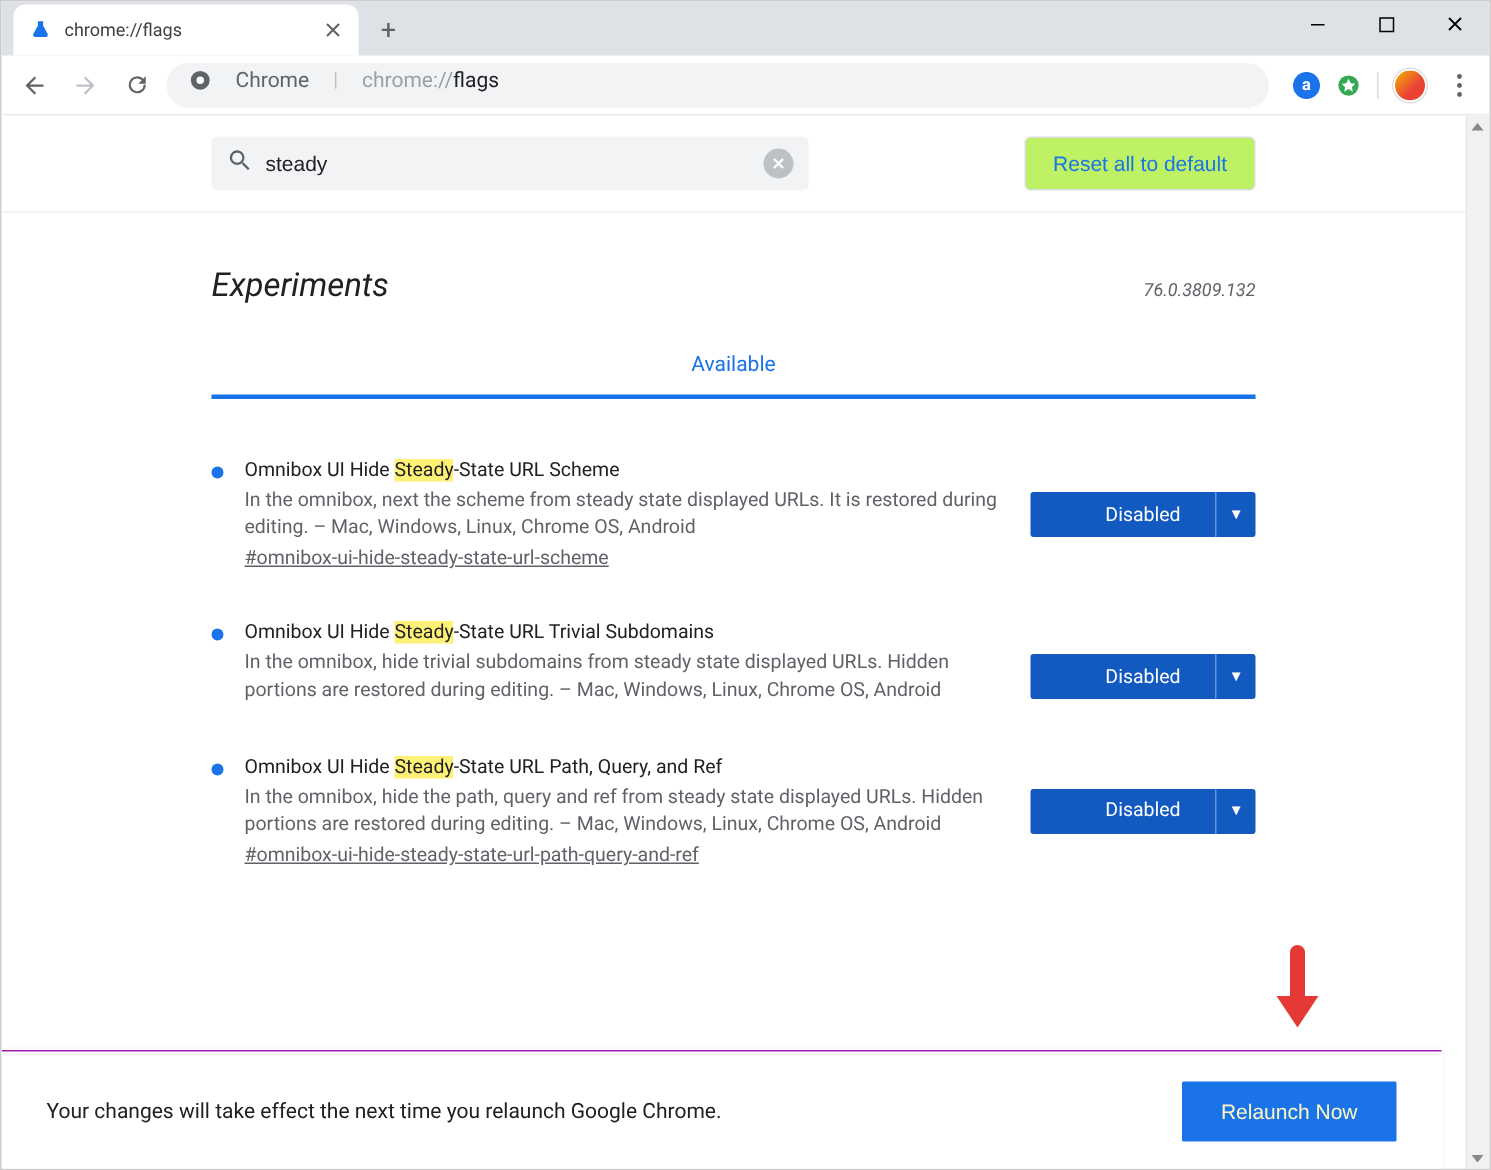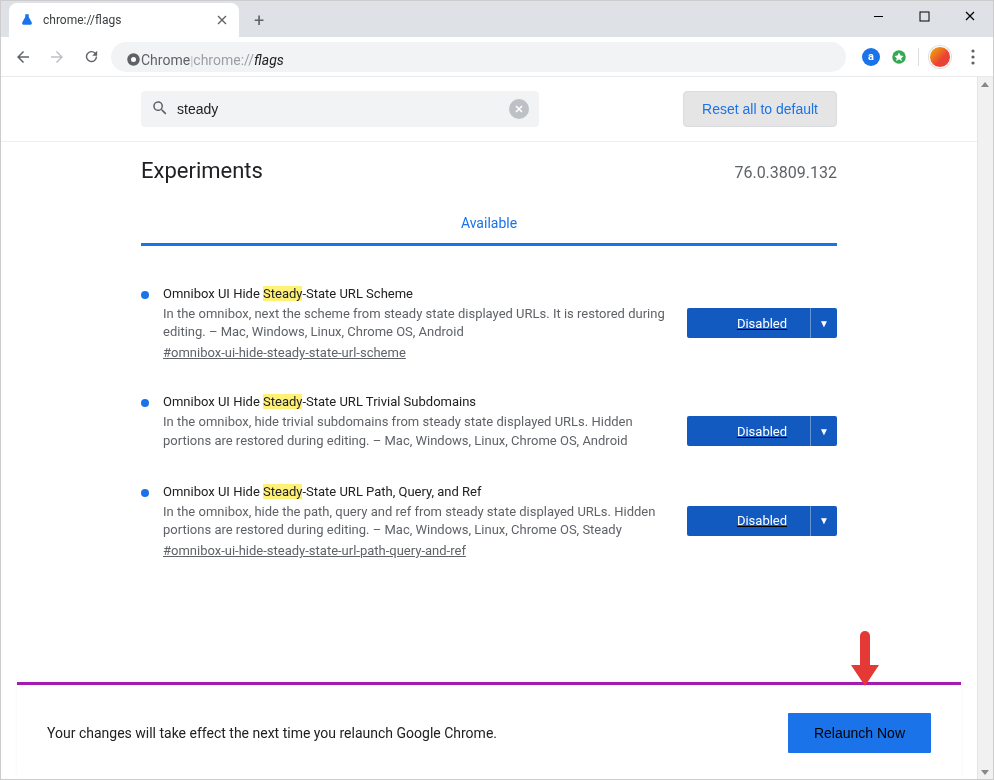--- a/index.html
+++ b/index.html
@@ -48,27 +48,27 @@
   background:#fff;
   border-bottom:1px solid #e8eaed;
   display:flex;
   align-items:center;
   padding:0 8px;
   gap:6px;
 }
 .nav-btn { width:28px;height:28px;border-radius:50%;display:flex;align-items:center;justify-content:center;color:#5f6368;cursor:pointer;}
 .nav-btn.disabled { color:#bdc1c6; cursor:default;}
 .omnibox {
-  flex:1; height:30px; background:#f1f3f4;border-radius:15px;display:flex;align-items:flex-end;padding:4px 14px;gap:0;color:#5f6368;
+  flex:1; height:30px; background:#f1f3f4;border-radius:15px;display:flex;align-items:flex-start;padding:4px 14px;gap:16px;color:#5f6368;
 }
 .omnibox-icon{width:16px;height:16px;display:flex;align-items:center;justify-content:center;}
 .omnibox-chip{color:#5f6368;font-size:14px;}
 .omnibox-sep{color:#c0c0c0;}
 .omnibox-url{color:#9aa0a6;font-size:14px;}
-.omnibox-url .emph{color:#202124;font-style:italic;}
+.omnibox-url .emph{color:#202124;}
 .ext-icons{display:flex;align-items:center;gap:10px;margin-left:10px;margin-right:4px;}
 .ext-icon{width:18px;height:18px;border-radius:50%;display:flex;align-items:center;justify-content:center;}
 .avatar{width:22px;height:22px;border-radius:50%;background:linear-gradient(135deg,#f4b400,#ea4335 60%);border:1px solid #fff;box-shadow:0 0 0 1px #ddd;}
 .kebab{width:24px;display:flex;align-items:center;justify-content:center;color:#5f6368;cursor:pointer;}
 
 .content-wrap{ position:relative; height: calc(780px - 36px - 40px - 1px); overflow:hidden;}
 .scrollbar{position:absolute;right:0;top:0;bottom:0;width:16px;background:#f1f1f1;border-left:1px solid #e4e4e4;}
 .scroll-thumb-top{position:absolute;top:0;right:0;width:16px;height:16px;display:flex;align-items:center;justify-content:center;color:#666;}
 .scroll-thumb-bot{position:absolute;bottom:0;right:0;width:16px;height:16px;display:flex;align-items:center;justify-content:center;color:#666;}
 .page {
@@ -79,53 +79,53 @@
   border-bottom:1px solid #eee;
   padding:14px 0;
   display:flex;align-items:center;justify-content:space-between;
 }
 .search-box{
   width:398px;height:36px;background:#f1f3f4;border-radius:4px;display:flex;align-items:center;padding:0 10px;gap:8px;margin-left:140px;
 }
 .search-box input{border:none;background:transparent;outline:none;font-size:14px;flex:1;color:#202124;}
 .search-clear{width:20px;height:20px;border-radius:50%;background:#bdc1c6;color:#fff;display:flex;align-items:center;justify-content:center;font-size:12px;cursor:pointer;}
 .reset-btn{
-  border:1px solid #dadce0;background:#e5e5e5;color:#1a73e8;height:36px;padding:0 18px;border-radius:4px;font-size:14px;cursor:pointer;margin-right:140px;margin-left:auto;
-}
-
-.heading-row{display:flex;align-items:baseline;justify-content:space-between;margin:16px 140px 10px 140px;}
+  border:1px solid #dadce0;background:#bef264;color:#1a73e8;height:36px;padding:0 18px;border-radius:4px;font-size:14px;cursor:pointer;margin-right:140px;margin-left:auto;
+}
+
+.heading-row{display:flex;align-items:baseline;justify-content:space-between;margin:36px 140px 10px 140px;font-style:italic;}
 .heading-row h1{font-size:22px;font-weight:400;color:#202124;}
-.version{font-size:16px;color:#5f6368;}
+.version{font-size:12px;color:#5f6368;}
 
 .tabs{display:flex;margin:18px 140px 0 140px;border-bottom:1px solid #ccc;}
 .tab{flex:1;text-align:center;padding:14px 0;font-size:14px;color:#5f6368;cursor:pointer;position:relative;}
 .tab.active{color:#1a73e8;}
 .tab.active::after{content:"";position:absolute;left:0;right:0;bottom:-1px;height:3px;background:#1a73e8;}
 
 .experiments{margin:30px 140px 0 140px;}
 .exp{display:flex;gap:14px;padding:10px 0 24px 0;}
 .exp-dot{width:8px;height:8px;border-radius:50%;background:#1a73e8;margin-top:5px;flex-shrink:0;}
 .exp-body{flex:1;min-width:0;}
 .exp-title{font-size:13px;color:#202124;font-weight:400;}
 .exp-title .hl{background:#fff176;}
 .exp-desc{font-size:13px;color:#5f6368;margin-top:4px;line-height:1.4;max-width:520px;}
 .exp-anchor{font-size:13px;color:#5f6368;text-decoration:underline;margin-top:4px;display:inline-block;}
-.exp-control{flex-shrink:0;margin-top:22px;text-decoration:underline;}
+.exp-control{flex-shrink:0;margin-top:22px;}
 .dropdown{
   width:150px;height:30px;background:#125ac0;color:#fff;display:flex;align-items:center;justify-content:center;position:relative;border-radius:2px;font-size:13px;cursor:pointer;
 }
 .dropdown::after{content:"";position:absolute;right:0;top:0;bottom:0;width:26px;border-left:1px solid rgba(255,255,255,0.35);}
 .dropdown .caret{position:absolute;right:8px;font-size:10px;}
 
 .relaunch-bar{
-  position:absolute;left:16px;right:16px;bottom:0;height:98px;background:#fff;border-top:3px solid #a21caf;
+  position:absolute;left:0;right:16px;bottom:0;height:80px;background:#fff;border-top:1px solid #a21caf;
   display:flex;align-items:center;justify-content:space-between;padding:0 30px;box-shadow:0 -1px 4px rgba(0,0,0,0.04);
 }
 .relaunch-msg{font-size:14px;color:#202124;}
-.relaunch-btn{background:#1a73e8;color:#000000;border:none;height:40px;padding:0 26px;border-radius:1px;font-size:14px;cursor:pointer;}
+.relaunch-btn{background:#1a73e8;color:#fef9c3;border:none;height:40px;padding:0 26px;border-radius:1px;font-size:14px;cursor:pointer;}
 
 .arrow-annotation{position:absolute;right:92px;bottom:86px;pointer-events:none;}
 </style>
 </head>
 <body>
 
 <div class="tab-strip">
   <div class="browser-tab">
     <span class="tab-favicon">
       <svg width="14" height="14" viewBox="0 0 24 24">
@@ -265,21 +265,21 @@
       <div class="exp-desc">In the omnibox, hide trivial subdomains from steady state displayed URLs. Hidden portions are restored during editing. – Mac, Windows, Linux, Chrome OS, Android</div>
     </div>
     <div class="exp-control">
       <div class="dropdown">Disabled<span class="caret">▼</span></div>
     </div>
         </div>
         <div class="exp">
     <div class="exp-dot"></div>
     <div class="exp-body">
       <div class="exp-title">Omnibox UI Hide <span class="hl">Steady</span>-State URL Path, Query, and Ref</div>
-      <div class="exp-desc">In the omnibox, hide the path, query and ref from steady state displayed URLs. Hidden portions are restored during editing. – Mac, Windows, Linux, Chrome OS, Steady</div>
+      <div class="exp-desc">In the omnibox, hide the path, query and ref from steady state displayed URLs. Hidden portions are restored during editing. – Mac, Windows, Linux, Chrome OS, Android</div>
       <a class="exp-anchor">#omnibox-ui-hide-steady-state-url-path-query-and-ref</a>
     </div>
     <div class="exp-control">
       <div class="dropdown">Disabled<span class="caret">▼</span></div>
     </div>
         </div>
       </div>
 
     <div class="relaunch-bar">
       <span class="relaunch-msg">Your changes will take effect the next time you relaunch Google Chrome.</span>

